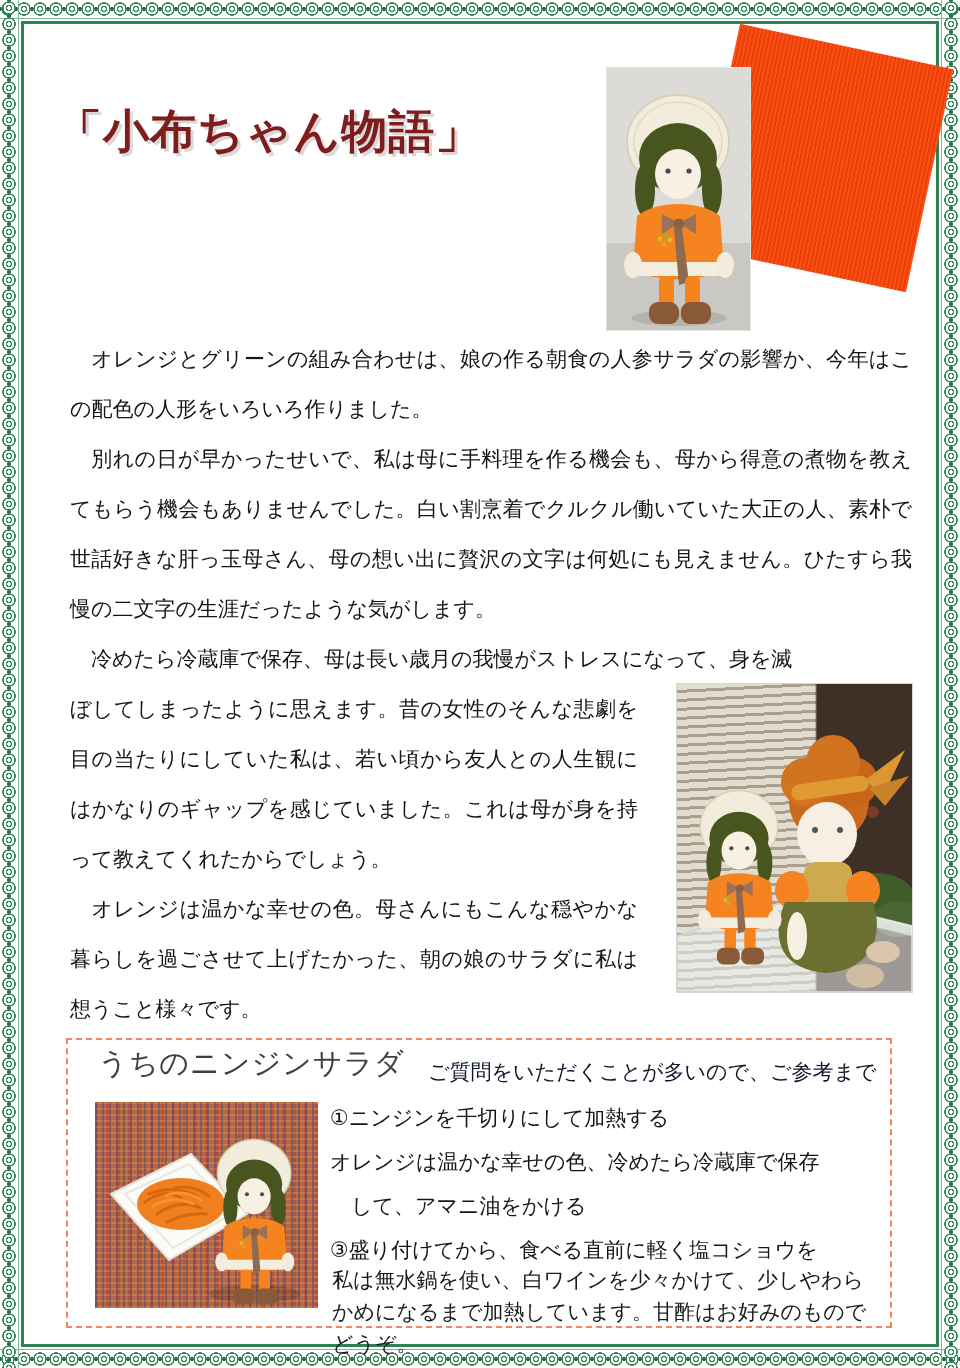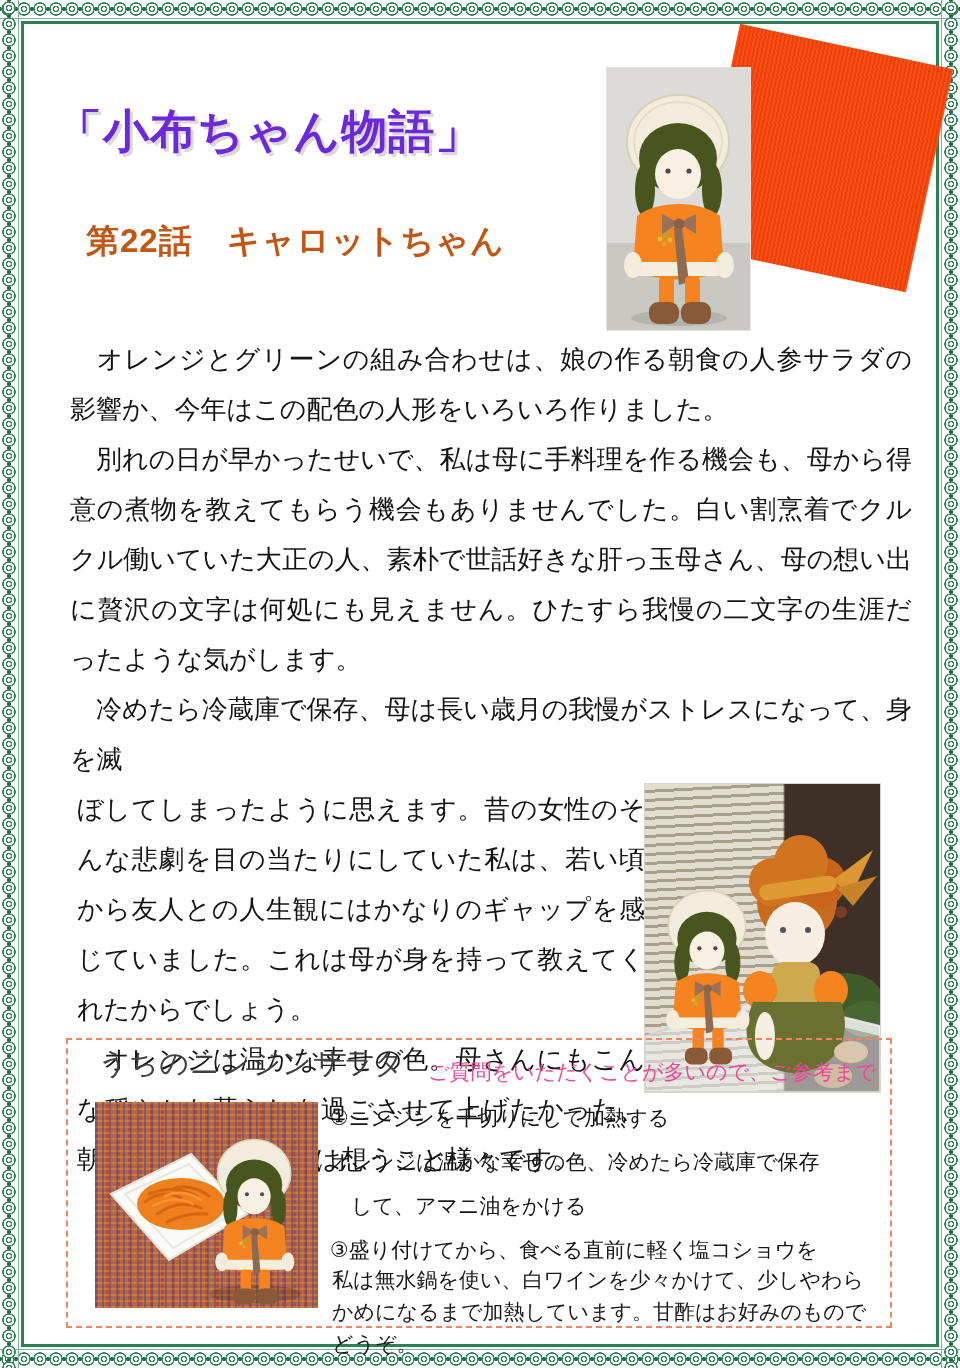--- a/index.html
+++ b/index.html
@@ -29,66 +29,66 @@
     background-position:0 0,0 8px;
     background-repeat:repeat-y;
   }
   .b-left{left:0; border-right:1px solid #7fb297;}
   .b-right{right:0; border-left:1px solid #7fb297;}
   .inner-frame{position:absolute; inset:21px; border:3px solid #2f8153; pointer-events:none; z-index:1;}
 
   
   .title{
     position:absolute; left:56px; top:58px; z-index:3;
-    font-size:46px; font-weight:bold; color:#6d28d9; letter-spacing:1px;
+    font-size:46px; font-weight:bold; color:#7f1d1d; letter-spacing:1px;
     text-shadow:3px 3px 0 #d9d9d9;
     margin-top:43px;
   }
   .episode{
     position:absolute; left:86px; top:192px; z-index:3;
     font-size:33px; font-weight:bold; color:#c05716; letter-spacing:1px;
   }
   .orange-paper{
     position:absolute; left:714px; top:44px; width:218px; height:228px; z-index:2;
     transform:rotate(12deg);
     background:#f94306;
     background-image:repeating-linear-gradient(90deg, rgba(255,255,255,.07) 0 2px, rgba(0,0,0,.05) 2px 4px);
   }
   .photo{position:absolute; z-index:3;}
   .photo svg{display:block;}
   .photo-main{left:607px; top:68px; width:143px; height:262px; box-shadow:0 0 0 1px #e2e2e0;}
 
   
   .article{
     position:absolute; left:70px; top:334px; width:842px; z-index:3;
-    font-size:26px; line-height:50px; color:#151515; text-align:justify;
+    font-size:21px; line-height:50px; color:#151515; text-align:justify;
   }
   .article p{margin:0;}
-  .wrap-row{display:flex; align-items:flex-start;margin-left:7px;}
+  .wrap-row{display:flex; justify-content:space-between; align-items:flex-start;}
   .wrap-text{width:568px;}
   .photo-two-dolls{position:relative; width:235px; height:308px; flex:0 0 auto;
     background:
       linear-gradient(to right, rgba(62,48,38,0) 0 138px, #3e3026 140px),
       repeating-linear-gradient(177deg, #e3ddd0 0 6px, #a89f8d 6px 9px);
     box-shadow:0 0 0 1px #d8d6d2;
   }
   .photo-two-dolls svg{position:absolute; inset:0;}
 
   
   .recipe-box{
     position:absolute; left:66px; top:1038px; width:826px; height:290px; z-index:3;
     border:2px dashed #f2855e; box-sizing:border-box;
   }
   .recipe-heading{
     position:absolute; left:30px; top:4px;
     font-size:29px; font-weight:normal; color:#404040; letter-spacing:1px;
   }
   .recipe-subnote{
     position:absolute; left:360px; top:18px;
-    font-size:21px; color:#ec4899;
+    font-size:21px; color:#0f172a;
   }
   .photo-salad{
     left:27px; top:62px; width:223px; height:206px;
     background-color:#b4654a;
     background-image:
       repeating-linear-gradient(90deg, rgba(40,70,140,.40) 0 2px, rgba(0,0,0,0) 2px 7px),
       repeating-linear-gradient(0deg, rgba(235,150,45,.45) 0 2px, rgba(0,0,0,0) 2px 6px),
       repeating-linear-gradient(90deg, rgba(170,35,50,.35) 0 3px, rgba(0,0,0,0) 3px 11px);
   }
   .photo-salad svg{position:absolute; inset:0;}
@@ -106,21 +106,20 @@
 
 <div class="page">
 
   <div class="b-strip b-top"></div>
   <div class="b-strip b-bottom"></div>
   <div class="b-strip b-left"></div>
   <div class="b-strip b-right"></div>
   <div class="inner-frame"></div>
 
   <h1 class="title">「小布ちゃん物語」</h1>
-  <h2 class="episode">第22話　キャロットちゃん</h2>
 
   <div class="orange-paper"></div>
 
   <div class="photo photo-main">
     <svg width="143" height="262" viewBox="0 0 143 262">
       <rect x="0" y="0" width="143" height="175" fill="#dcdbd7"></rect>
       <rect x="0" y="175" width="143" height="87" fill="#c9c8c2"></rect>
       <ellipse cx="72" cy="250" rx="48" ry="8" fill="rgba(0,0,0,0.10)"></ellipse>
       <ellipse cx="71" cy="74" rx="51" ry="47" fill="#f2ecdc" stroke="#d9d0b8" stroke-width="2"></ellipse>
       <ellipse cx="71" cy="74" rx="44" ry="40" fill="none" stroke="#e3dac4" stroke-width="1.5"></ellipse>

